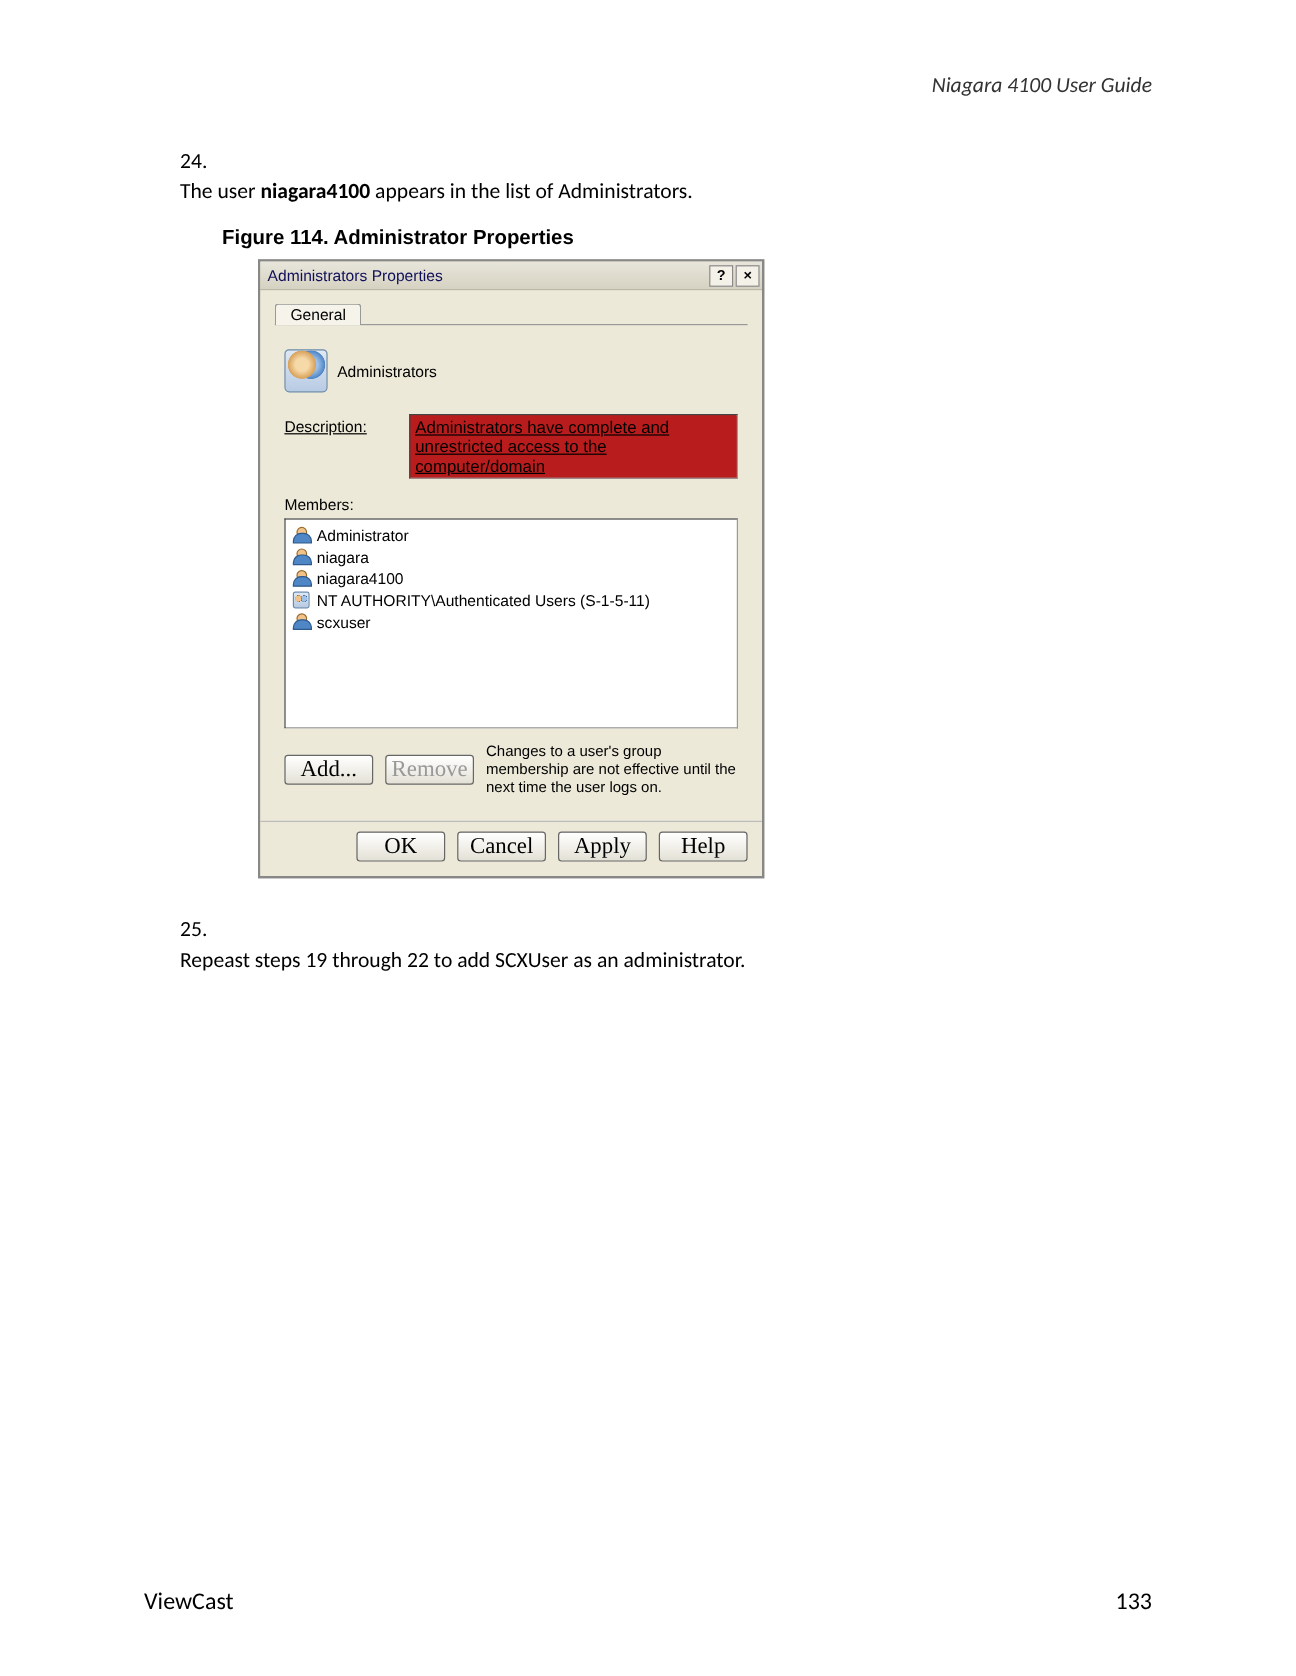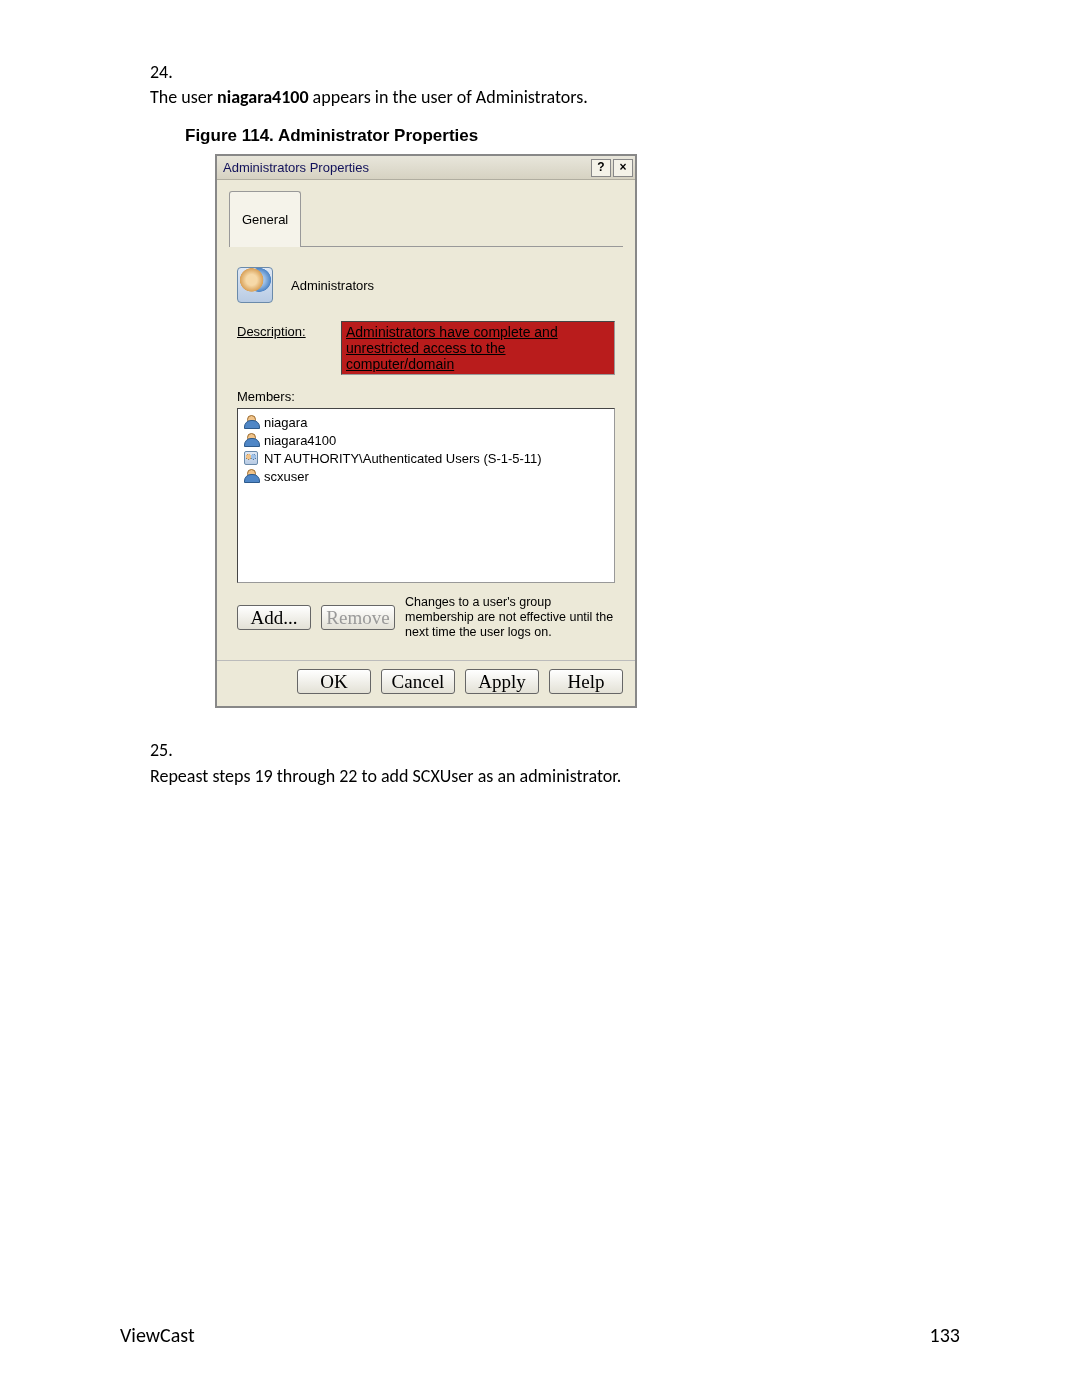--- a/index.html
+++ b/index.html
@@ -88,35 +88,35 @@
   .dialog-body {
     padding: 10px 12px 12px 12px;
     background: #ece9d8;
   }
   .tabstrip {
     display: flex;
     border-bottom: 1px solid #999;
     margin-bottom: 14px;
   }
   .tab {
-    padding: 20px 12px;
+    padding: 1px 12px;
     background: #ece9d8;
     border: 1px solid #999;
     border-bottom: none;
     border-top-left-radius: 3px;
     border-top-right-radius: 3px;
     font-size: 13px;
     position: relative;
     top: 1px;
     background: #f5f3ea;
   }
   .group-row {
     display: flex;
     align-items: center;
-    gap: 18px;
+    gap: 8px;
     padding: 6px 8px 18px 8px;
   }
   .group-icon {
     width: 36px; height: 36px;
     background: radial-gradient(circle at 40% 35%, #f6d9a8 18%, #d9a25a 38%, transparent 40%),
                 radial-gradient(circle at 62% 35%, #a0c2e8 18%, #4f86c6 38%, transparent 40%),
                 linear-gradient(#dfe8f4,#b8cbe4);
     border: 1px solid #6a8aaa;
     border-radius: 4px;
   }
@@ -226,25 +226,26 @@
     font-size: 20px;
     padding-bottom: 50px;
     padding-top: 40px;
   }
 </style>
 </head>
 <body>
 
 <div class="page">
 
+  <div class="header-right">Niagara 4100 User Guide</div>
 
   <div class="step">
     <div class="step-num">24.</div>
     <div class="step-text">
-      <span>The user </span><span class="bold">niagara4100</span><span> appears in the user of Administrators.</span>
+      <span>The user </span><span class="bold">niagara4100</span><span> appears in the list of Administrators.</span>
     </div>
   </div>
 
   <div class="fig-caption">Figure 114. Administrator Properties</div>
 
   <div class="dialog-wrap">
     <div class="dialog">
       <div class="titlebar">
         <span class="titlebar-text">Administrators Properties</span>
         <span class="titlebar-btns">
@@ -264,20 +265,24 @@
 
         <div class="desc-row">
           <span class="desc-label">Description:</span>
           <div class="desc-field">Administrators have complete and unrestricted access to the computer/domain</div>
         </div>
 
         <div class="members-label">Members:</div>
         <div class="members-list">
           <div class="member">
             <span class="user-icon"></span>
+            <span>Administrator</span>
+          </div>
+          <div class="member">
+            <span class="user-icon"></span>
             <span>niagara</span>
           </div>
           <div class="member">
             <span class="user-icon"></span>
             <span>niagara4100</span>
           </div>
           <div class="member">
             <span class="group-small-icon"></span>
             <span>NT AUTHORITY\Authenticated Users (S-1-5-11)</span>
           </div>

